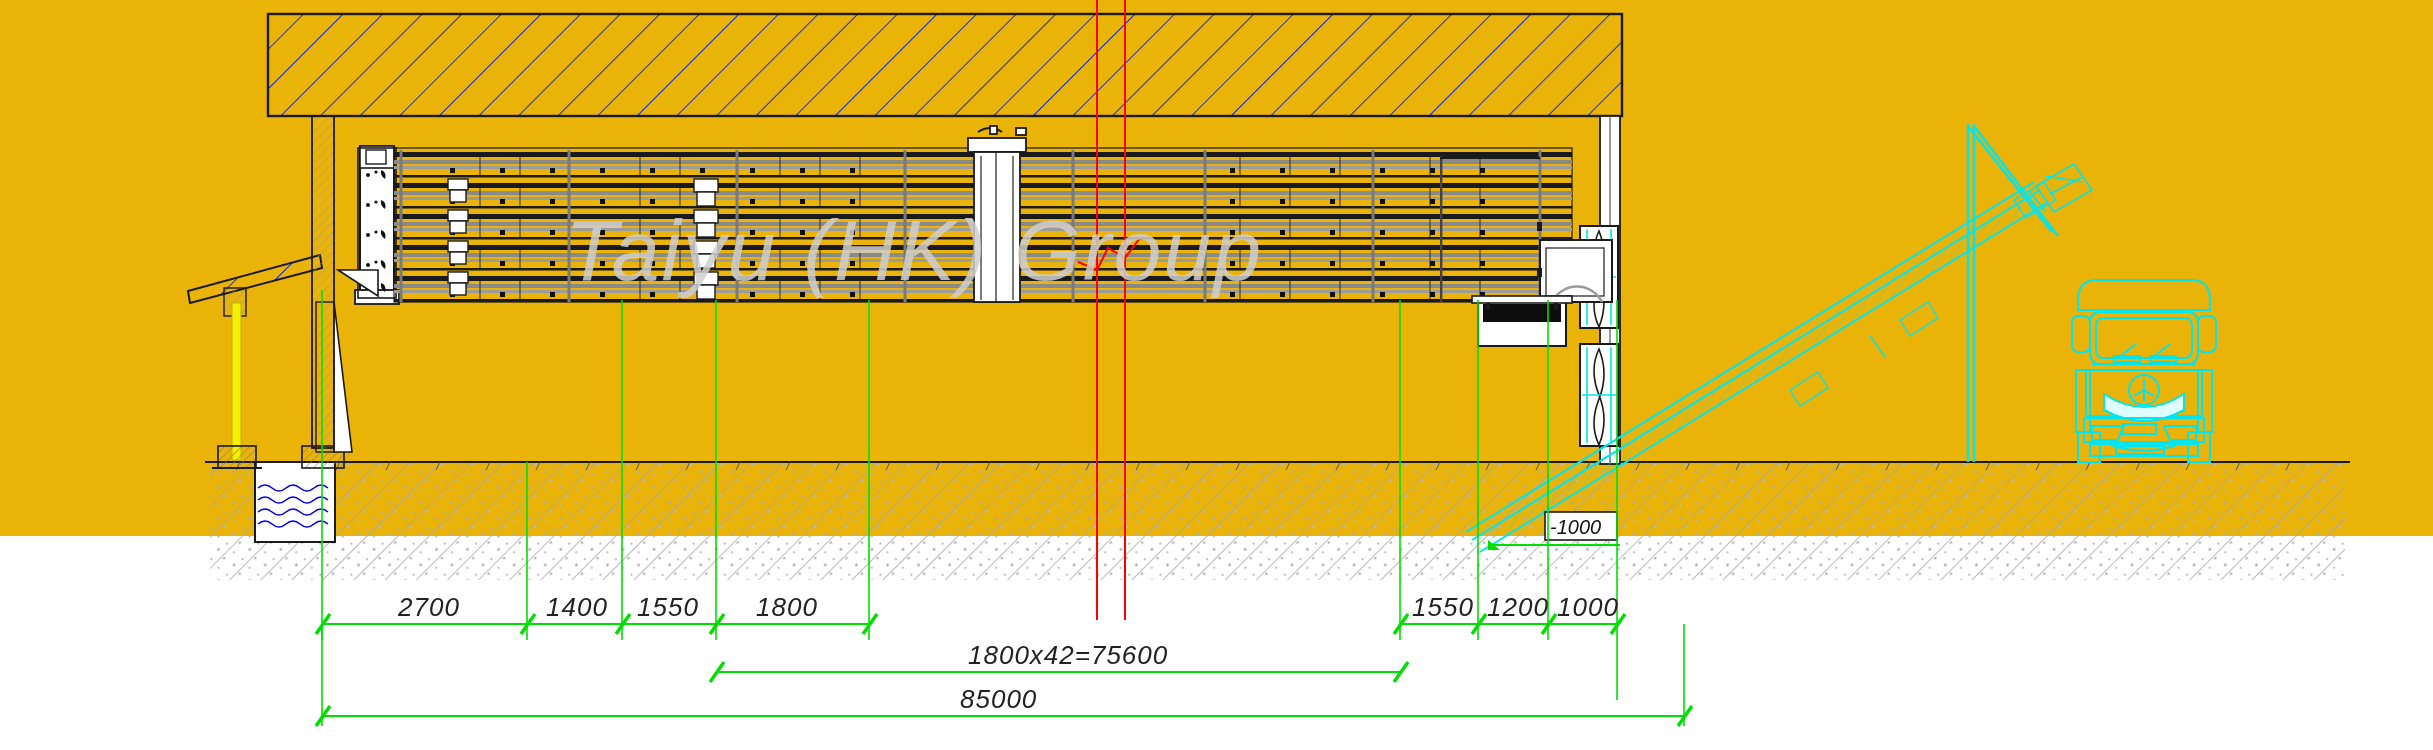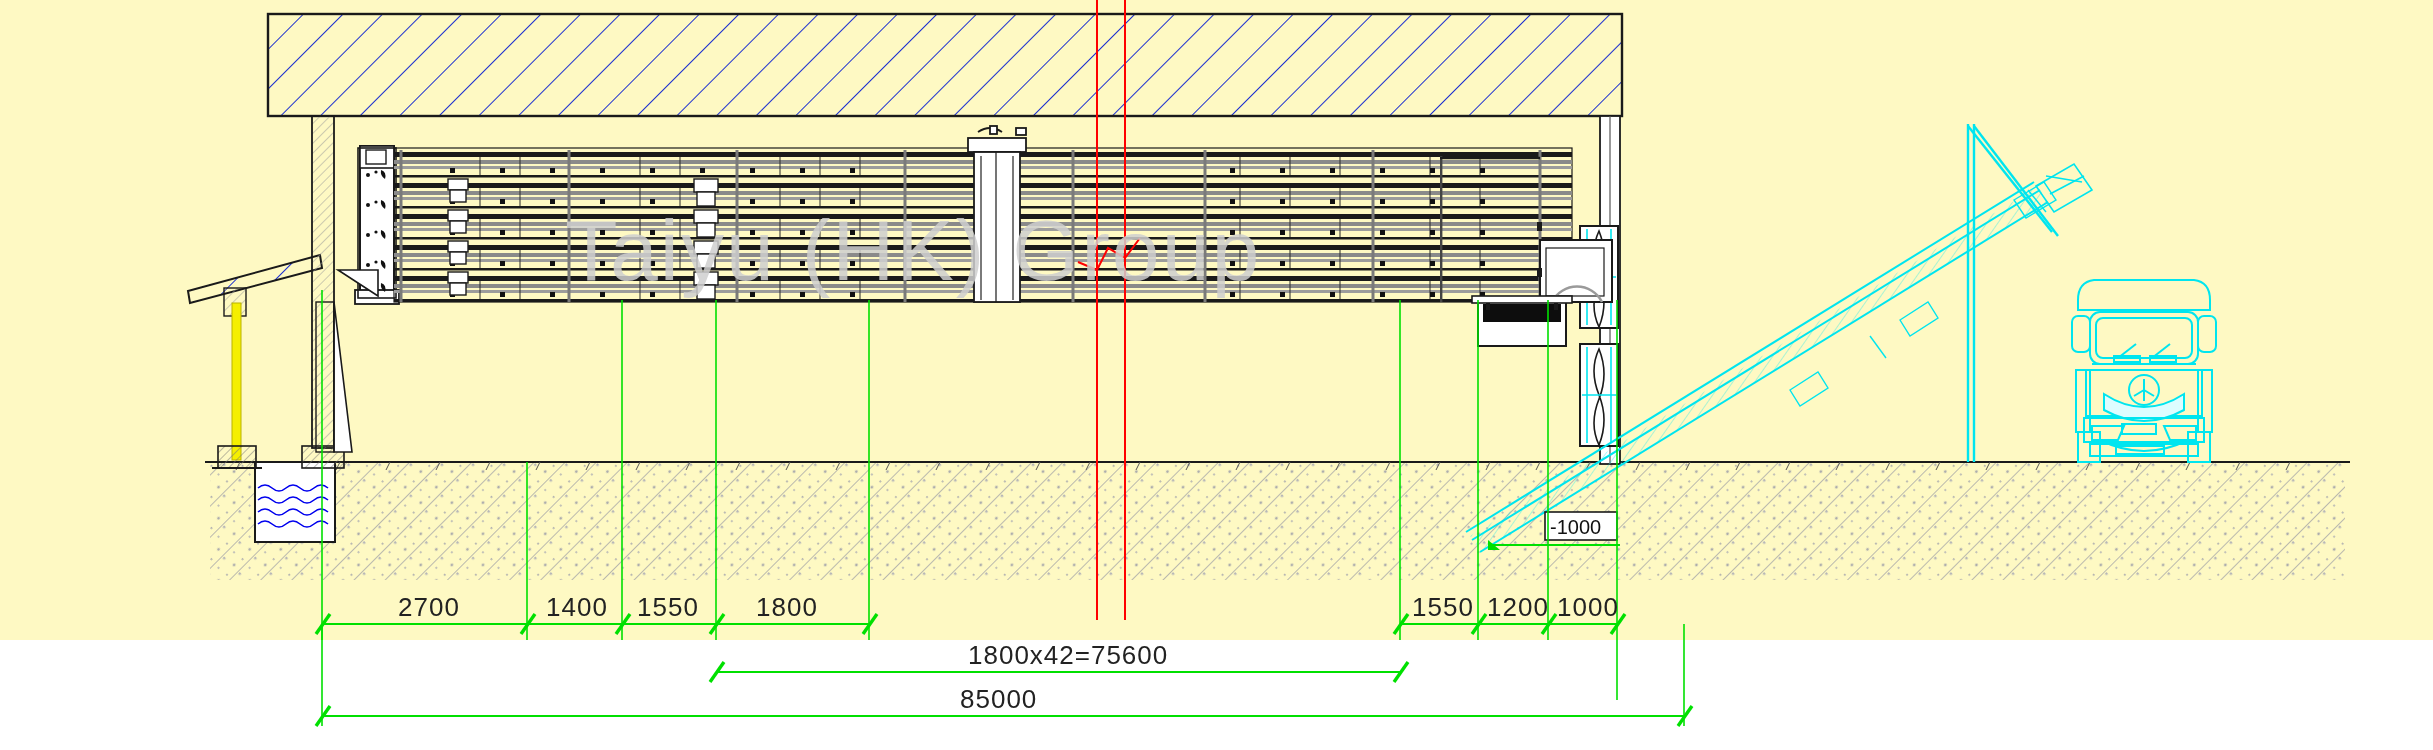--- a/index.html
+++ b/index.html
@@ -1,17 +1,17 @@
 <!DOCTYPE html>
 <html><head>
 <meta charset="utf-8">
 <style>
   html,body{margin:0;padding:0;background:#ffffff;}
   body{width:2433px;height:750px;overflow:hidden;font-family:"Liberation Sans",sans-serif;}
-  #stage{position:relative;width:2433px;height:640px;background:#fef9c3;}
+  #stage{position:relative;width:2433px;height:536px;background:#eab308;font-style:italic;}
   #stage svg{position:absolute;left:0;top:0;}
   .dimtext{font-family:"Liberation Sans",sans-serif;font-size:26px;fill:#222;letter-spacing:1px;}
   .elevtext{font-family:"Liberation Sans",sans-serif;font-size:20px;fill:#111;}
   .wm{font-family:"Liberation Sans",sans-serif;font-size:86px;fill:#cfcfcf;opacity:.85;letter-spacing:2px;font-weight:400;}
 </style>
 </head>
 <body>
 
 <div id="stage">
 

